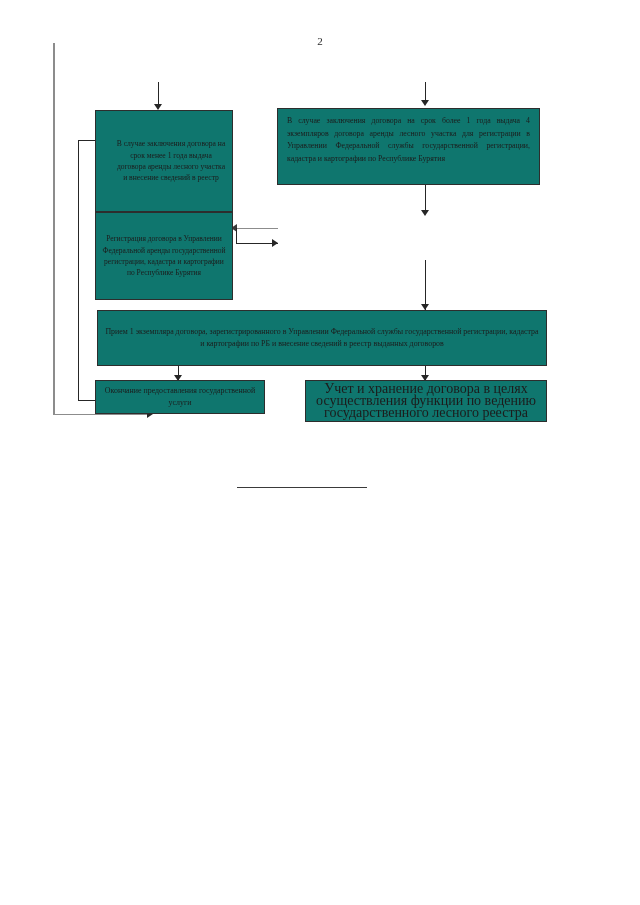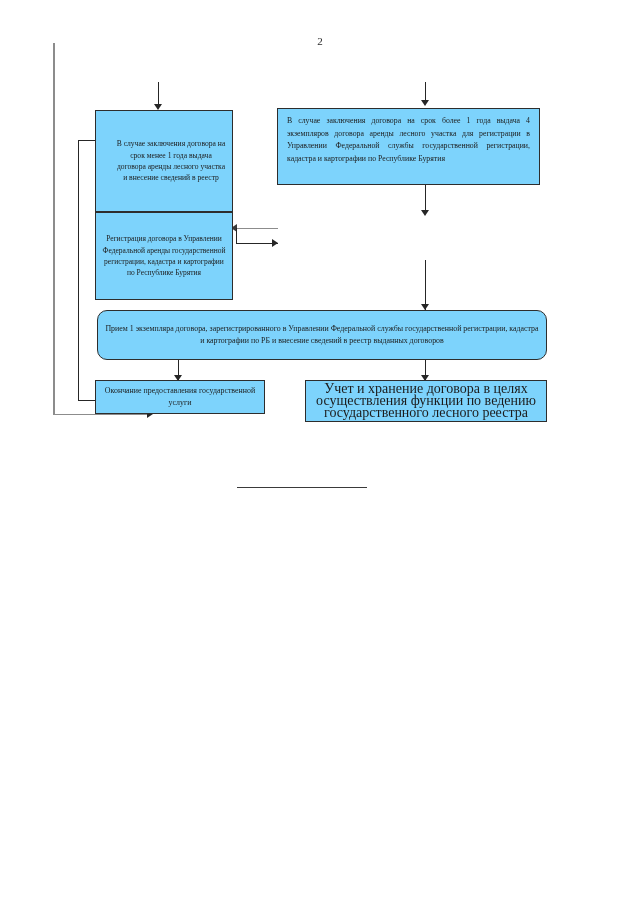--- a/index.html
+++ b/index.html
@@ -26,21 +26,21 @@
     width: 640px;
     text-align: center;
     font-size: 11px;
     line-height: 14px;
     color: #2b2b2b;
   }
   .node {
     position: absolute;
     box-sizing: border-box;
     border: 1px solid #2d2d2d;
-    background: #7dd3fc;
+    background: #0f766e;
     display: flex;
     align-items: center;
     justify-content: center;
     text-align: center;
     color: #1c1c1c;
     padding: 3px 6px;
   }
   .node .txt {
     display: block;
     width: 100%;
@@ -63,22 +63,22 @@
     left: 95px; top: 212px; width: 138px; height: 88px;
     font-size: 7.5px; line-height: 11.3px;
   }
   #node-tenant {
     left: 277px; top: 218px; width: 270px; height: 42px;
     font-size: 8px; line-height: 12px;
     align-items: flex-start;
     padding-top: 8px;
   }
   #node-receive-copy {
-    left: 97px; top: 310px; width: 450px; height: 50px;
-    font-size: 7.9px; line-height: 12.4px; border-radius: 10px;
+    left: 97px; top: 310px; width: 450px; height: 56px;
+    font-size: 7.9px; line-height: 12.4px;
   }
   #node-service-end {
     left: 95px; top: 380px; width: 170px; height: 34px;
     font-size: 7.9px; line-height: 12px;
   }
   #node-storage {
     left: 305px; top: 380px; width: 242px; height: 42px;
     font-size: 14px; line-height: 12px;
   }
 

